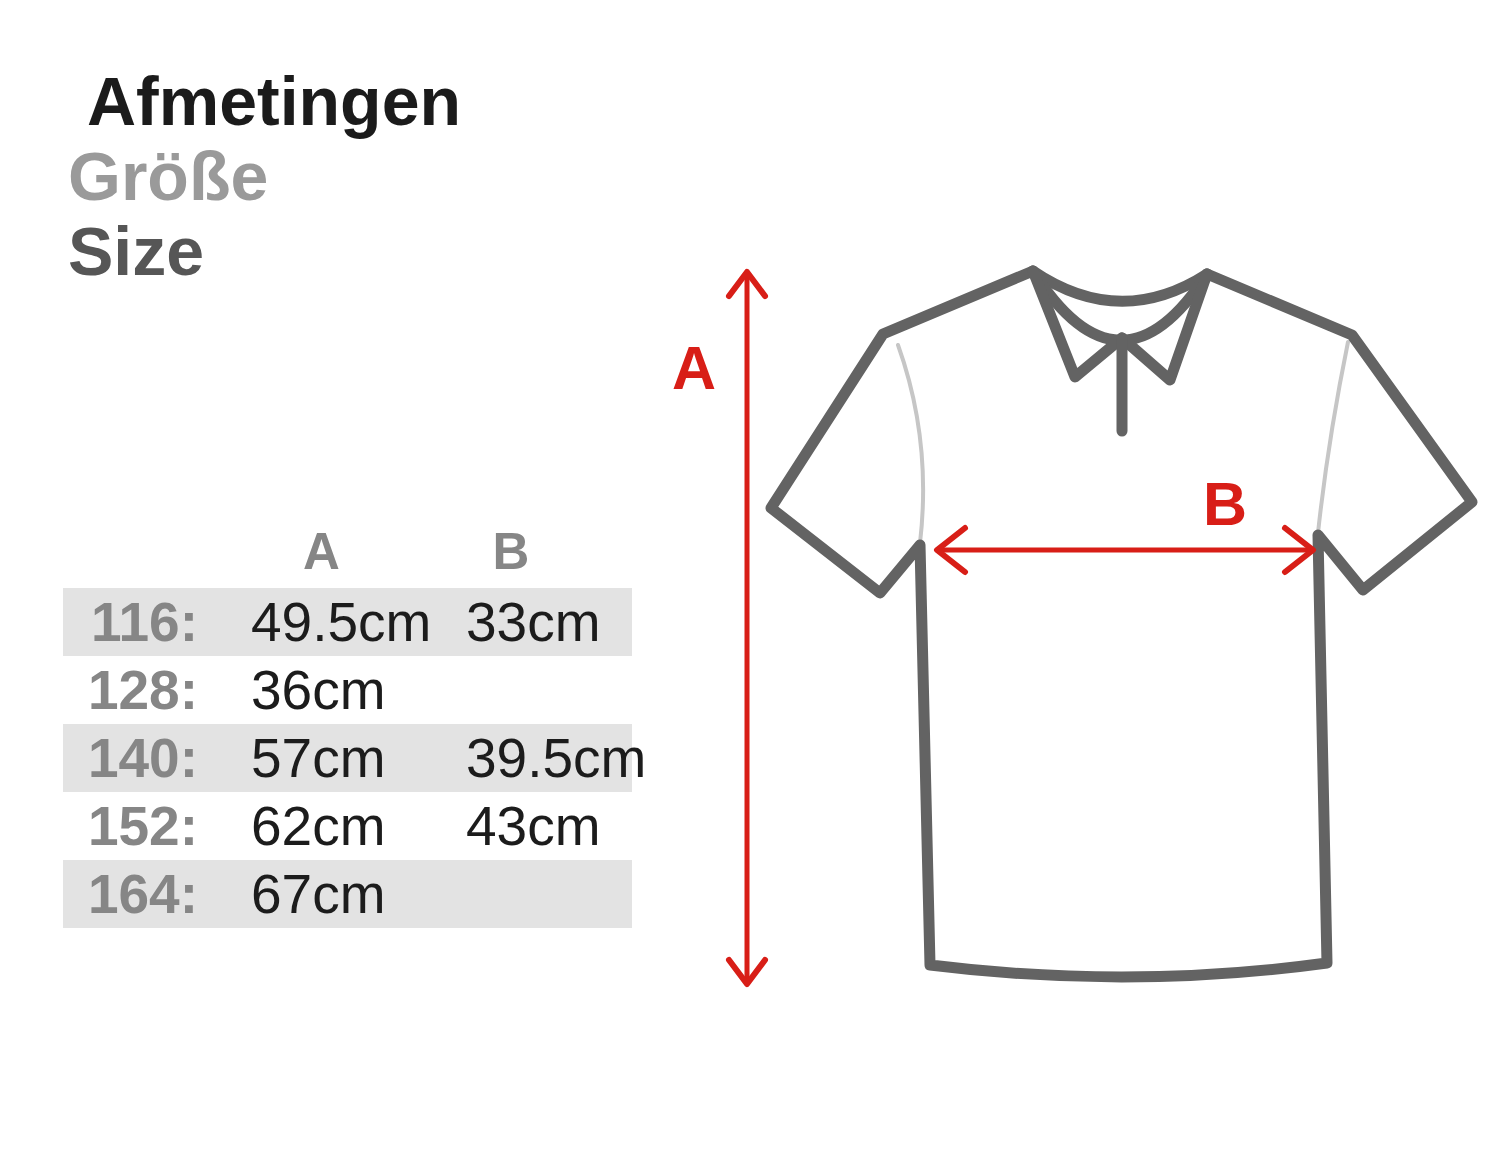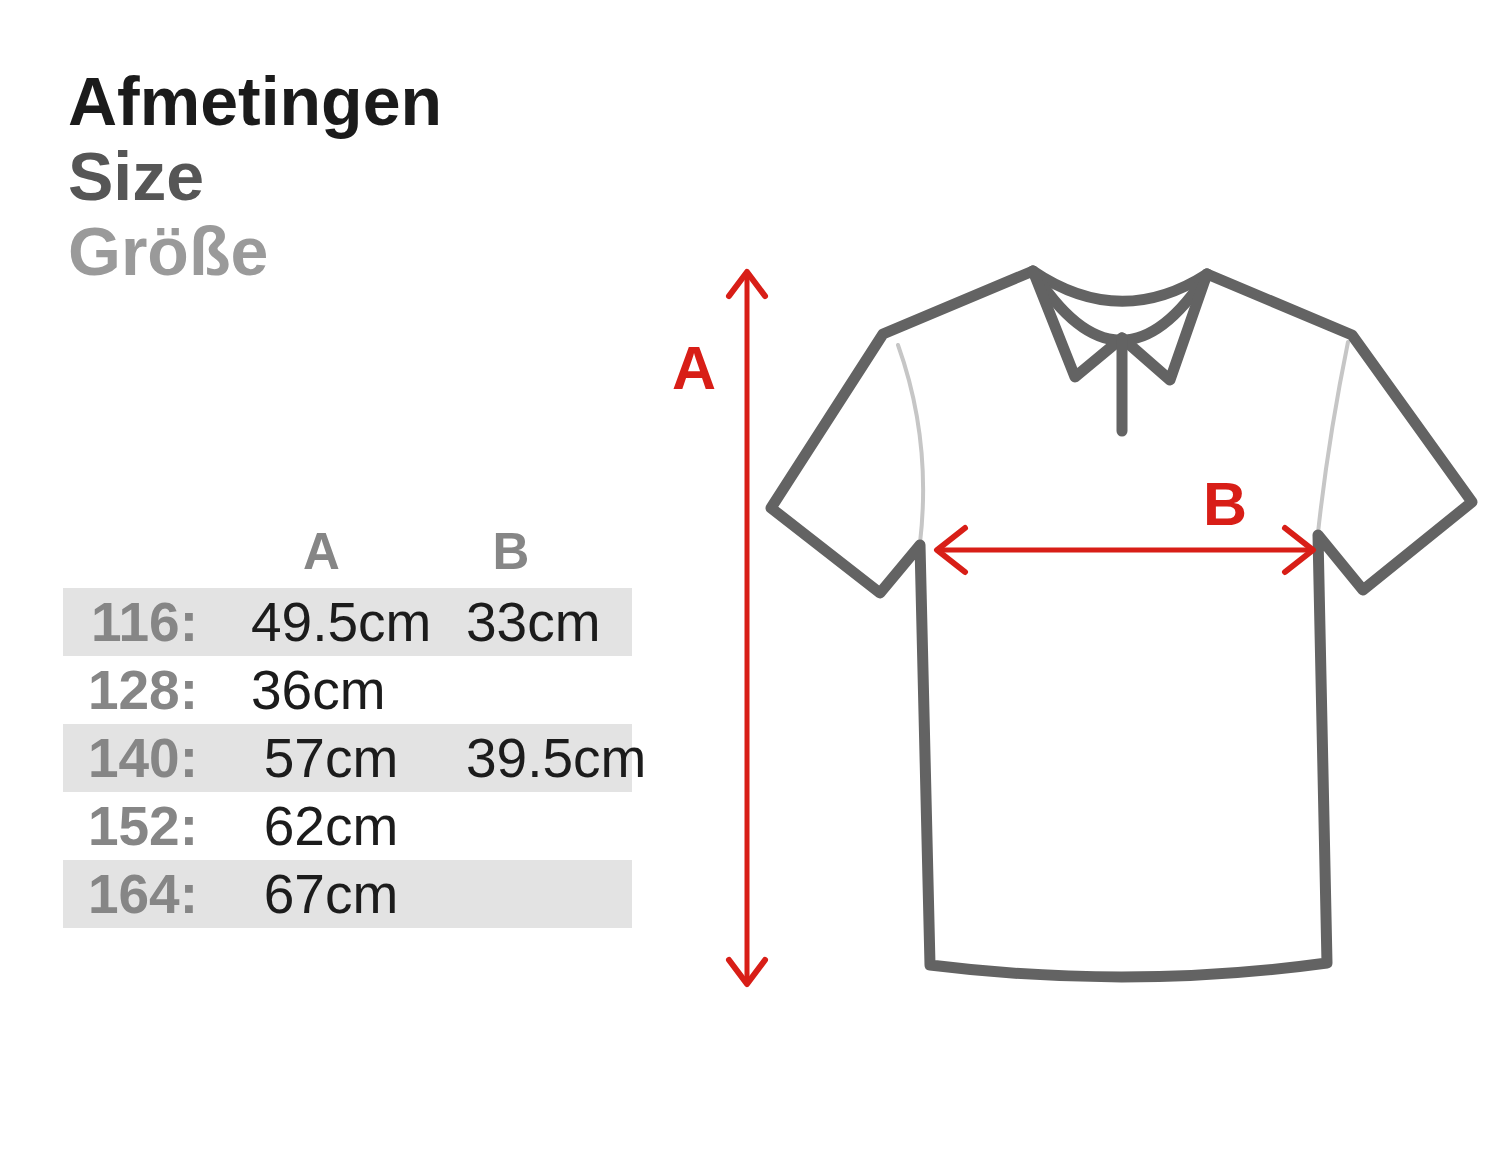--- a/index.html
+++ b/index.html
@@ -3,55 +3,55 @@
 <meta charset="utf-8">
 <style>
   html,body{margin:0;padding:0;background:#ffffff;}
   .canvas{
     position:relative;width:1500px;height:1153px;background:#fff;overflow:hidden;
     font-family:"Liberation Sans",sans-serif;
   }
   
   .titles{position:absolute;left:68px;top:64px;}
   .title-line{font-weight:bold;font-size:68px;line-height:75px;letter-spacing:0;}
-  .t1{color:var(--title-primary,#1b1b1b);}
+  .t1{color:var(--title-primary,#1b1b1b);margin-left:19px;}
   .t2{color:var(--title-secondary,#565656);}
   .t3{color:var(--title-tertiary,#9a9a9a);}
 
   
   .size-table{position:absolute;left:63px;top:514px;width:569px;}
   .thead,.trow{display:grid;grid-template-columns:150px 177px 242px;align-items:center;}
   .thead{height:74px;}
   .trow{height:68px;gap:38px;}
   .trow.striped{background:var(--row-stripe,#e3e3e3);}
   .cell{white-space:nowrap;}
   .hdr{font-size:51px;font-weight:bold;color:var(--table-label-gray,#868686);text-align:center;}
   .hdr.ha{padding-left:40px;}
   .size-label{font-size:55px;font-weight:bold;color:var(--table-label-gray,#868686);text-align:right;padding-right:15px;}
-  .val{font-size:55px;color:var(--table-value-black,#1c1c1c);text-align:center;}
+  .val{font-size:55px;color:var(--table-value-black,#1c1c1c);text-align:left;}
   .val.va{padding-right:17px;}
   .val.vb{padding-right:109px;}
 
   
   .diagram{position:absolute;left:0;top:0;width:1500px;height:1153px;}
   .outline{fill:none;stroke:var(--shirt,#636363);stroke-width:11;stroke-linejoin:round;stroke-linecap:round;}
   .seam{fill:none;stroke:var(--seam,#c6c6c6);stroke-width:4;stroke-linecap:round;}
   .arrow-line{stroke:var(--arrow,#d81e17);stroke-width:5;fill:none;}
   .arrow-head{stroke:var(--arrow,#d81e17);stroke-width:6;fill:none;stroke-linecap:round;stroke-linejoin:round;}
   .rlabel{font-family:"Liberation Sans",sans-serif;font-size:61px;font-weight:bold;fill:var(--arrow,#d81e17);}
 </style>
 </head>
 <body>
 
 <div class="canvas">
 
   <div class="titles">
     <div class="title-line t1">Afmetingen</div>
+    <div class="title-line t3">Größe</div>
     <div class="title-line t2">Size</div>
-    <div class="title-line t3">Größe</div>
   </div>
 
   <div class="size-table">
     <div class="thead">
       <div class="cell"></div>
       <div class="cell hdr ha">A</div>
       <div class="cell hdr hb">B</div>
     </div>
 
     <div class="trow striped">
@@ -64,20 +64,21 @@
       <div class="cell val vb">36cm</div>
     </div>
     <div class="trow striped">
       <div class="cell size-label">140:</div>
       <div class="cell val va">57cm</div>
       <div class="cell val vb">39.5cm</div>
     </div>
     <div class="trow">
       <div class="cell size-label">152:</div>
       <div class="cell val va">62cm</div>
+      <div class="cell val vb">43cm</div>
     </div>
     <div class="trow striped">
       <div class="cell size-label">164:</div>
       <div class="cell val va">67cm</div>
     </div>
   </div>
 
   <svg class="diagram" viewBox="0 0 1500 1153" aria-hidden="true">
 
     <path class="seam" d="M 898,345 Q 932,440 920,543"></path>

